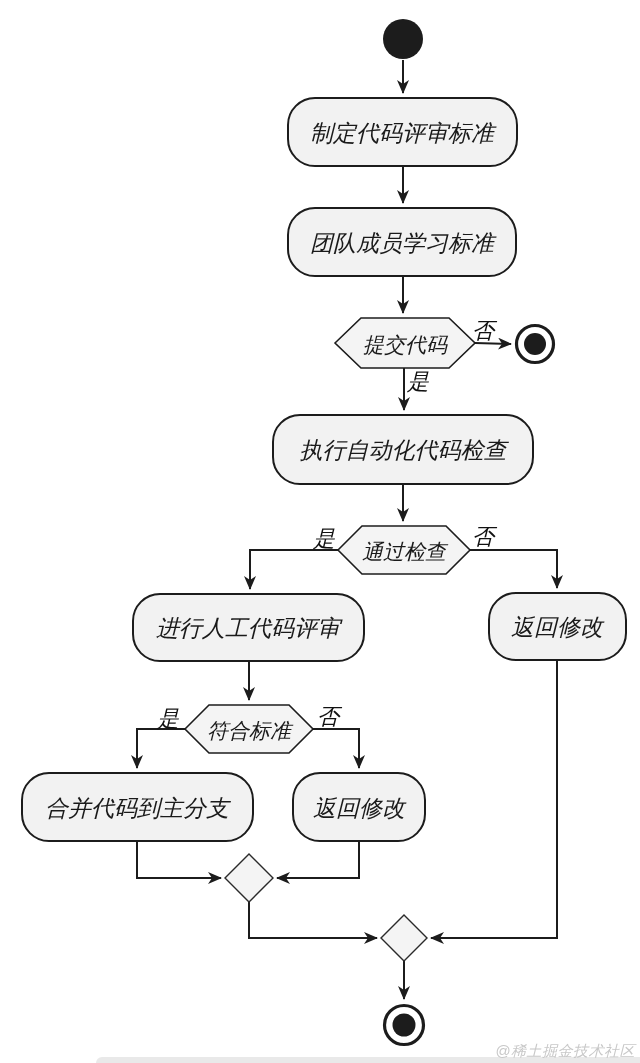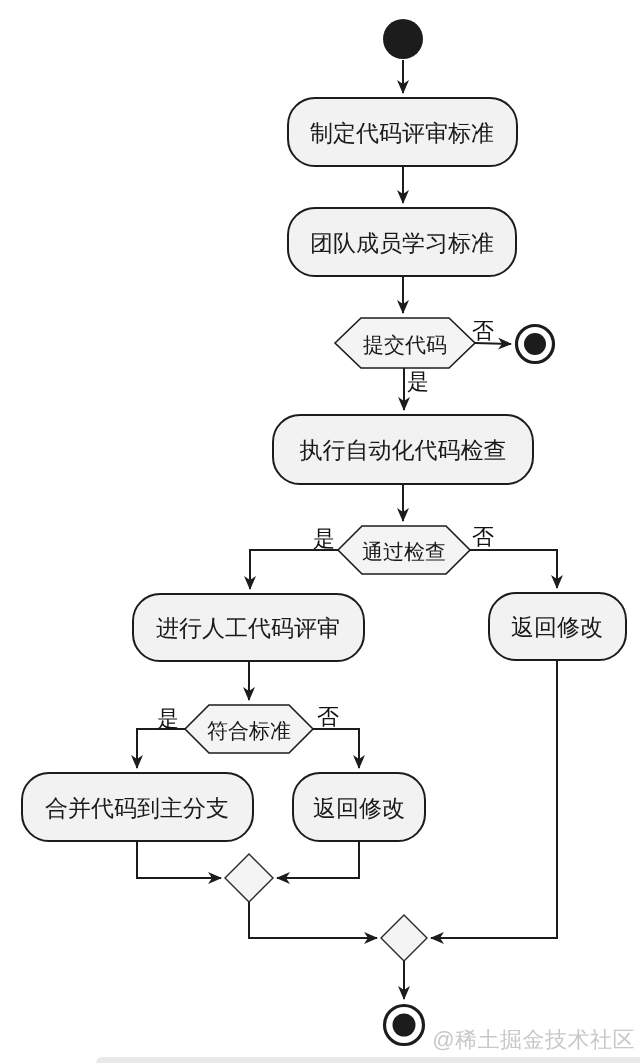--- a/index.html
+++ b/index.html
@@ -7,20 +7,21 @@
     padding: 0;
     background: #ffffff;
     font-family: "Liberation Sans", "DejaVu Sans", sans-serif;
   }
   .stage {
     position: relative;
     width: 640px;
     height: 1063px;
     background: #ffffff;
     overflow: hidden;
+    font-style: italic;
   }
   svg.diagram {
     position: absolute;
     left: 0;
     top: 0;
     display: block;
   }
   svg .edge {
     stroke: #1c1c1c;
     stroke-width: 2;
@@ -58,23 +59,23 @@
   svg text.edge-label {
     fill: #111111;
     font-size: 22px;
     text-anchor: middle;
     dominant-baseline: central;
     font-family: "Liberation Sans", "DejaVu Sans", sans-serif;
   }
   .watermark {
     position: absolute;
     right: 5px;
-    bottom: 8px;
+    bottom: 2px;
     color: #c8c8c8;
-    font-size: 22px;
+    font-size: 15px;
     letter-spacing: 0.5px;
   }
   .bottom-bar {
     position: absolute;
     left: 96px;
     right: -10px;
     bottom: 0;
     height: 6px;
     background: #e9e9e9;
     border-top-left-radius: 8px;

